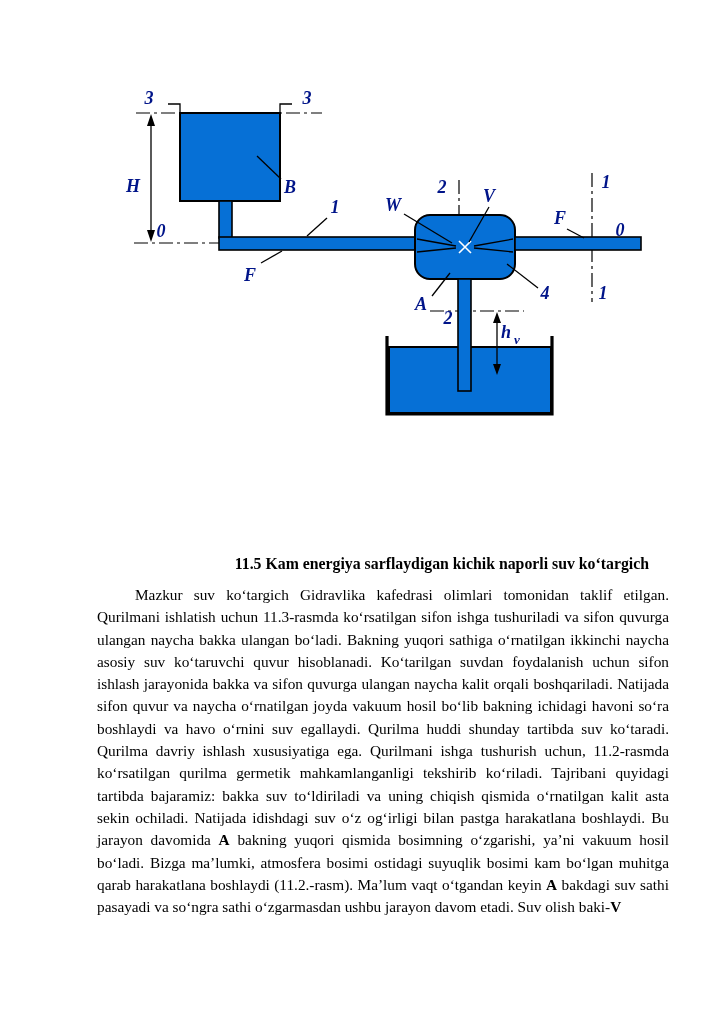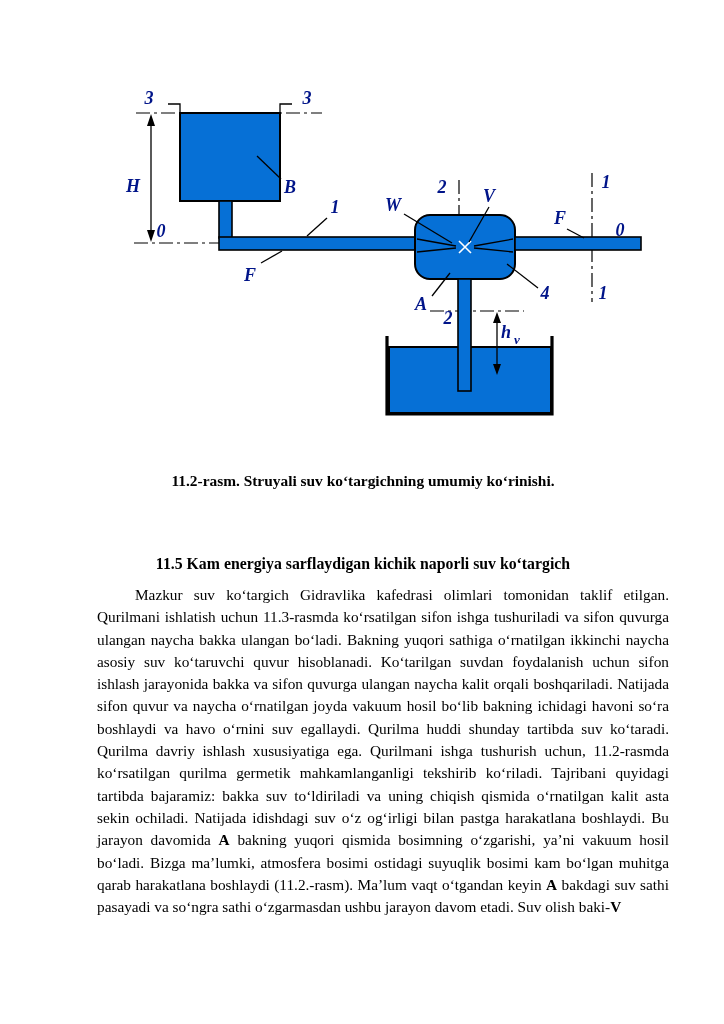--- a/index.html
+++ b/index.html
@@ -16,21 +16,21 @@
   .thin  { stroke:#000; stroke-width:1.3; fill:none; }
   .walls { stroke:#000; stroke-width:3.2; fill:none; }
   .ah    { fill:#000; stroke:none; }
   .labels text { font-family:"Liberation Serif", serif; font-weight:bold; font-style:italic;
                  font-size:18px; text-anchor:middle; fill:#001489; }
   .labels text.sub { font-size:13px; }
   .whitex { stroke:#ffffff; stroke-width:1.6; fill:none; }
 
   .caption { position:absolute; top:469px; left:77px; width:572px; text-align:center;
              font-weight:bold; font-size:15.4px; line-height:23px; }
-  .heading { position:absolute; top:553px; left:77px; width:572px; text-align:center;
+  .heading { position:absolute; top:553px; left:77px; width:572px; text-align:right;
              font-weight:bold; font-size:15.8px; line-height:22px; }
   .body-text { position:absolute; top:584px; left:77px; width:572px;
                font-size:15.3px; line-height:22.3px; text-align:justify; text-indent:38px;margin-left:20px; }
   .body-text b { font-weight:bold; }
 </style>
 </head>
 <body>
 
 <div class="page">
 
@@ -102,20 +102,19 @@
         <text x="545" y="299">4</text>
         <text x="606" y="188">1</text>
         <text x="603" y="299">1</text>
         <text x="506" y="338">h</text>
         <text x="517" y="344" class="sub">v</text>
       </g>
     </svg>
   </div>
 
   <div class="caption">
-    <div>11.2-rasm.  Struyali suv ko‘targichning umumiy ko‘rinishi.</div>
   </div>
 
   <div class="heading">11.5 Kam energiya sarflaydigan kichik naporli suv ko‘targich</div>
 
   <p class="body-text"><span>Mazkur suv ko‘targich Gidravlika kafedrasi olimlari tomonidan taklif etilgan. Qurilmani ishlatish uchun 11.3-rasmda ko‘rsatilgan sifon ishga tushuriladi va sifon quvurga ulangan naycha bakka ulangan bo‘ladi. Bakning yuqori sathiga o‘rnatilgan ikkinchi naycha asosiy suv ko‘taruvchi quvur hisoblanadi. Ko‘tarilgan suvdan foydalanish uchun sifon ishlash jarayonida bakka va sifon quvurga ulangan naycha kalit orqali boshqariladi. Natijada sifon quvur va naycha o‘rnatilgan joyda vakuum hosil bo‘lib bakning ichidagi havoni so‘ra boshlaydi va havo o‘rnini suv egallaydi. Qurilma huddi shunday tartibda suv ko‘taradi. Qurilma davriy ishlash xususiyatiga ega. Qurilmani ishga tushurish uchun, 11.2-rasmda ko‘rsatilgan qurilma germetik mahkamlanganligi tekshirib ko‘riladi. Tajribani quyidagi tartibda bajaramiz: bakka suv to‘ldiriladi va uning chiqish qismida o‘rnatilgan kalit asta sekin ochiladi. Natijada idishdagi suv o‘z og‘irligi bilan pastga harakatlana boshlaydi. Bu jarayon davomida </span><b>A</b><span> bakning yuqori qismida bosimning o‘zgarishi, ya’ni vakuum hosil bo‘ladi. Bizga ma’lumki, atmosfera bosimi ostidagi suyuqlik bosimi kam bo‘lgan muhitga qarab harakatlana boshlaydi  (11.2.-rasm). Ma’lum vaqt o‘tgandan keyin </span><b>A</b><span> bakdagi suv sathi pasayadi va so‘ngra sathi o‘zgarmasdan ushbu jarayon davom etadi. Suv olish baki-</span><b>V</b></p>
 
 </div>
 
 </body></html>

